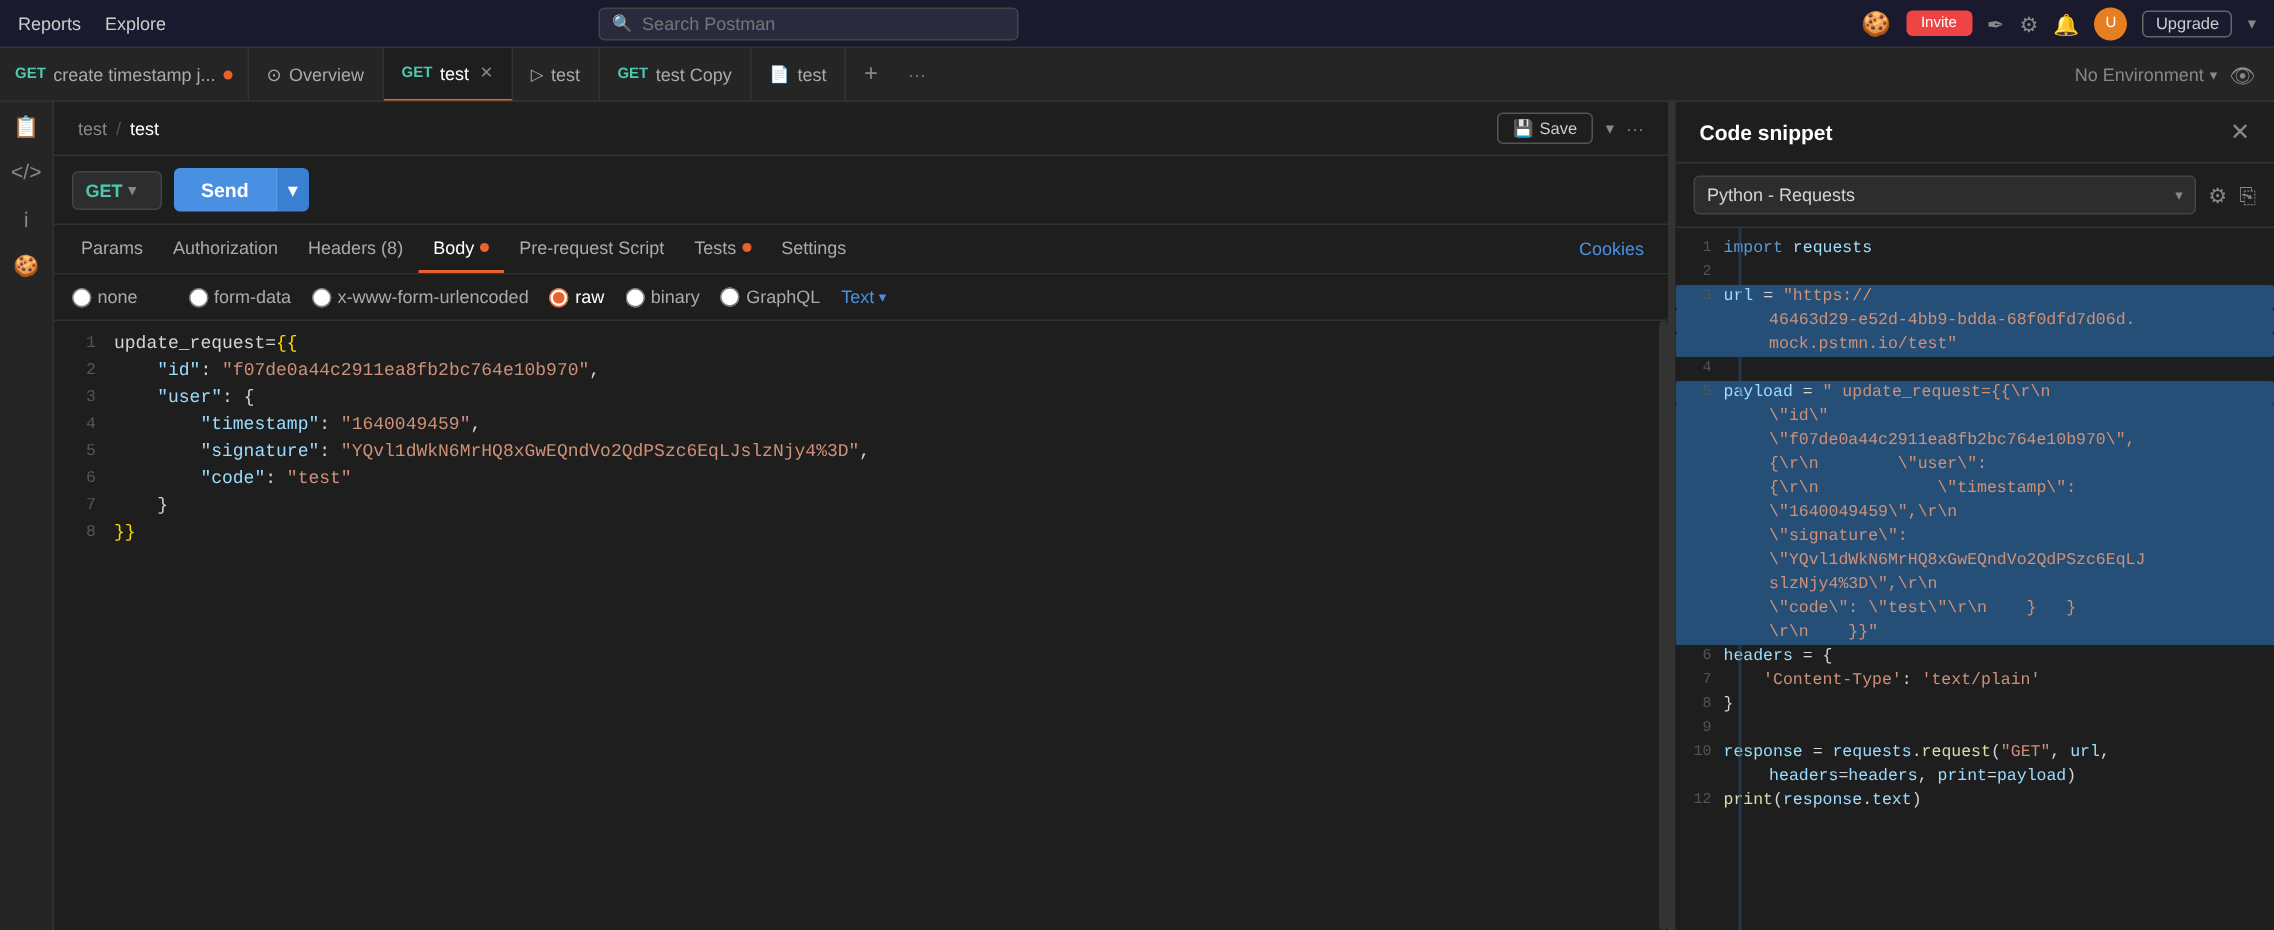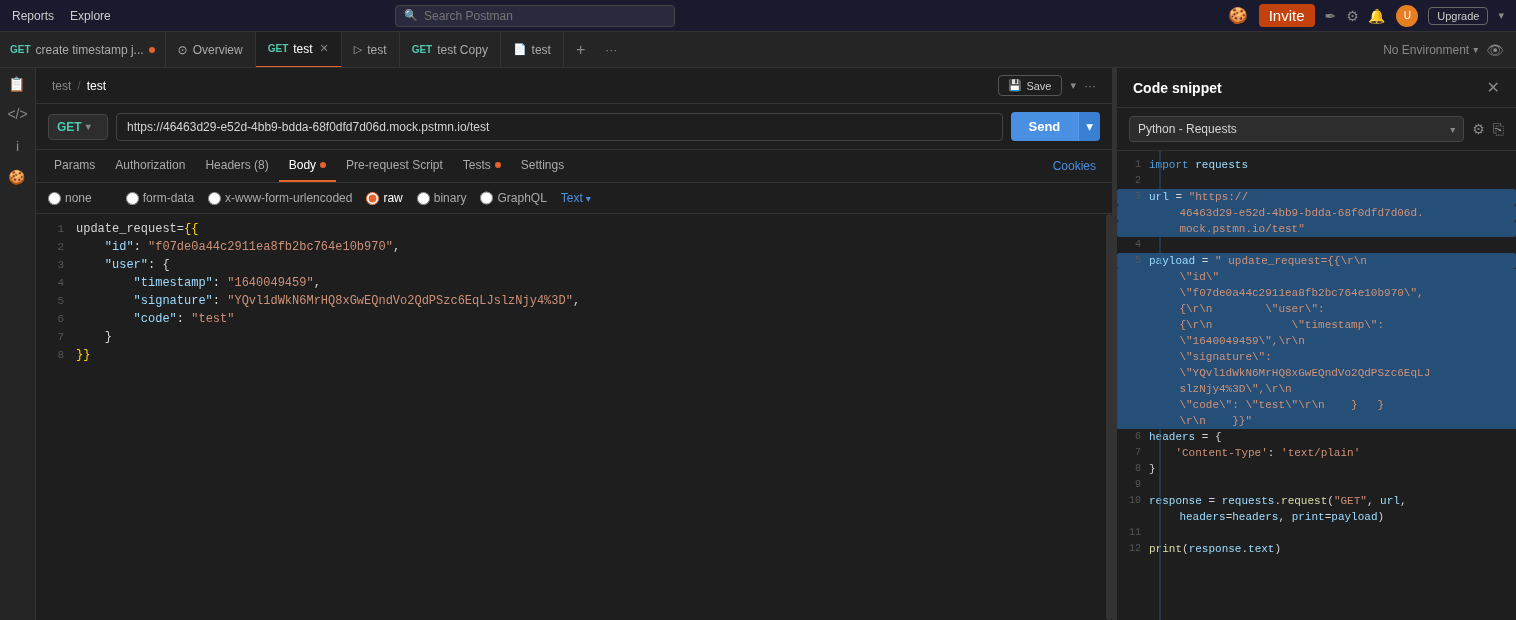--- a/index.html
+++ b/index.html
@@ -19,21 +19,21 @@
   <div style="display:flex; gap:16px;">
     <span style="color:#ccc; font-size:12px; cursor:pointer;">Reports</span>
     <span style="color:#ccc; font-size:12px; cursor:pointer;">Explore</span>
   </div>
   <div style="flex:1; max-width:280px; margin:0 auto; background:#2a2a3e; border:1px solid #444; border-radius:4px; display:flex; align-items:center; padding:0 8px; height:22px; gap:6px;">
     <span style="color:#888; font-size:11px;">🔍</span>
     <input type="text" style="background: transparent; border: none; color: rgb(170, 170, 170); font-size: 12px; width: 100%; outline: none;" placeholder="Search Postman">
   </div>
   <div style="display:flex; align-items:center; gap:10px; margin-left:auto;">
     <span style="color:#7ab; font-size:16px;">🍪</span>
-    <button style="background:#c2410c; color:white; border:none; border-radius:4px; padding:3px 10px; font-size:15px; cursor:pointer;">Invite</button>
+    <button style="background:#ef4444; color:white; border:none; border-radius:4px; padding:3px 10px; font-size:10px; cursor:pointer;">Invite</button>
     <span style="color:#888; font-size:14px;">✒</span>
     <span style="color:#888; font-size:14px;">⚙</span>
     <span style="color:#888; font-size:14px;">🔔</span>
     <div style="width:22px; height:22px; border-radius:50%; background:#e67e22; display:flex; align-items:center; justify-content:center; color:white; font-size:10px;">U</div>
     <button style="background:transparent; border:1px solid #666; color:#ccc; border-radius:4px; padding:2px 8px; font-size:11px; cursor:pointer;">Upgrade</button>
     <span style="color:#888; font-size:11px;">▾</span>
   </div>
 </div>
 
 <div style="display:flex; align-items:center; background:#252526; height:36px; border-bottom:1px solid #333; overflow:hidden;">
@@ -105,21 +105,20 @@
         <span style="color:#888; font-size:11px; cursor:pointer;">▾</span>
         <span style="color:#888; cursor:pointer;">···</span>
       </div>
     </div>
 
     <div style="display:flex; align-items:center; gap:8px; padding:8px 12px; background:#1e1e1e; border-bottom:1px solid #333;">
       <div style="background:#2d2d2d; border:1px solid #444; color:#4ec9b0; border-radius:4px; padding:5px 8px; font-size:12px; font-weight:bold; cursor:pointer; display:flex; align-items:center; gap:4px; min-width:60px;">
         <span>GET</span>
         <span style="font-size:10px; color:#888;">▾</span>
       </div>
-      <input type="text" style="flex: 1 1 0%; background: rgb(30, 30, 30); border: 1px solid rgb(68, 68, 68); border-radius: 4px; color: rgb(212, 212, 212); padding: 6px 10px; font-size: 12px; outline: none;" value="https://46463d29-e52d-4bb9-bdda-68f0dfd7d06d.mock.pstmn.io/test">
       <div style="display:flex;">
         <button style="background:#4a90e2; border:none; color:white; padding:7px 18px; border-radius:4px 0 0 4px; font-size:13px; font-weight:600; cursor:pointer;">Send</button>
         <button style="background:#3a80d2; border:none; color:white; padding:7px 7px; border-radius:0 4px 4px 0; cursor:pointer; border-left:1px solid #5a9ae8;">▾</button>
       </div>
     </div>
 
     <div style="display:flex; align-items:center; border-bottom:1px solid #333; padding:0 8px; background:#1e1e1e;">
       <div style="padding:8px 10px; cursor:pointer; color:#aaa; font-size:12px; border-bottom:2px solid transparent;">Params</div>
       <div style="padding:8px 10px; cursor:pointer; color:#aaa; font-size:12px; border-bottom:2px solid transparent;">Authorization</div>
       <div style="padding:8px 10px; cursor:pointer; color:#aaa; font-size:12px; border-bottom:2px solid transparent;">Headers (8)</div>
@@ -307,22 +306,18 @@
       </div>
       <div style="display:flex; min-height:16px; line-height:16px; padding:0 4px;">
         <span style="width:28px; text-align:right; color:#555; padding-right:8px; font-size:10px; flex-shrink:0; user-select:none;">10</span>
         <span style="flex:1; white-space:pre-wrap;"><span style="color:#9cdcfe;">response</span> <span style="color:#d4d4d4;">=</span> <span style="color:#9cdcfe;">requests</span><span style="color:#d4d4d4;">.</span><span style="color:#dcdcaa;">request</span><span style="color:#d4d4d4;">(</span><span style="color:#ce9178;">"GET"</span><span style="color:#d4d4d4;">, </span><span style="color:#9cdcfe;">url</span><span style="color:#d4d4d4;">,</span></span>
       </div>
       <div style="display:flex; min-height:16px; line-height:16px; padding:0 4px;">
         <span style="width:28px; flex-shrink:0;"></span>
         <span style="flex:1; white-space:pre-wrap; padding-left:4px; color:#d4d4d4;">    <span style="color:#9cdcfe;">headers</span>=<span style="color:#9cdcfe;">headers</span>, <span style="color:#9cdcfe;">print</span>=<span style="color:#9cdcfe;">payload</span>)</span>
       </div>
       <div style="display:flex; min-height:16px; line-height:16px; padding:0 4px;">
-        <span style="width:28px; text-align:right; color:#555; padding-right:8px; font-size:10px; flex-shrink:0; user-select:none;">11</span>
-        <span style="flex:1;"></span>
-      </div>
-      <div style="display:flex; min-height:16px; line-height:16px; padding:0 4px;">
         <span style="width:28px; text-align:right; color:#555; padding-right:8px; font-size:10px; flex-shrink:0; user-select:none;">12</span>
         <span style="flex:1; white-space:pre-wrap;"><span style="color:#dcdcaa;">print</span><span style="color:#d4d4d4;">(</span><span style="color:#9cdcfe;">response</span><span style="color:#d4d4d4;">.</span><span style="color:#9cdcfe;">text</span><span style="color:#d4d4d4;">)</span></span>
       </div>
     </div>
   </div>
 </div>
 
 </body></html>

